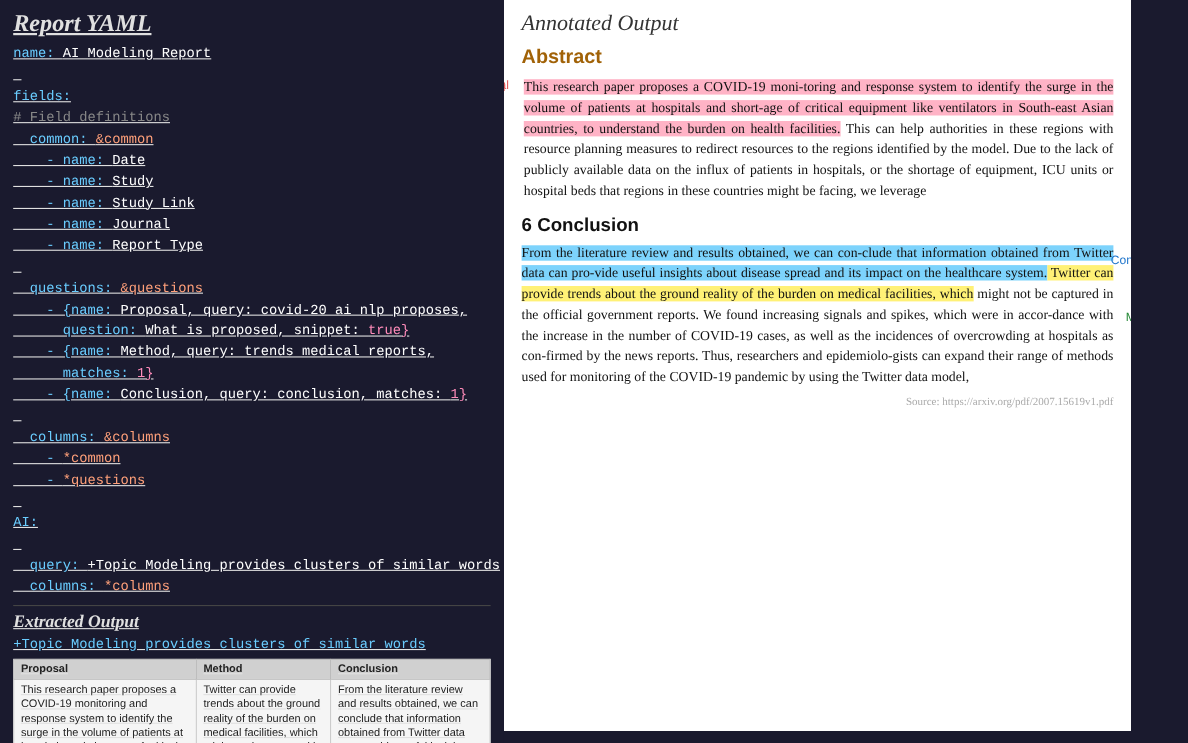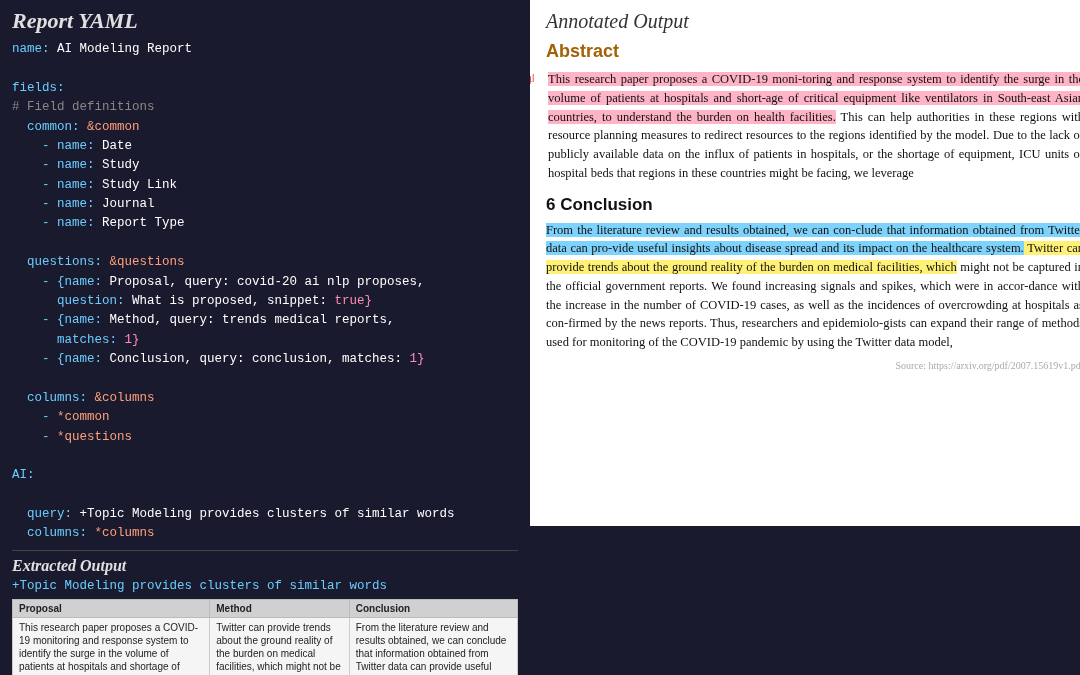--- a/index.html
+++ b/index.html
@@ -8,26 +8,27 @@
       background: #1a1a2e;
       color: #e0e0e0;
       width: 1080px;
       height: 675px;
       display: flex;
       overflow: hidden;
     }
 
     
     .left-panel {
-      width: 530px;
+      width: 458px;
       height: 675px;
       background: #1a1a2e;
       padding: 8px 12px;
       overflow-y: auto;
       flex-shrink: 0;
+      text-decoration: underline;
     }
 
     .left-panel::-webkit-scrollbar { width: 4px; }
     .left-panel::-webkit-scrollbar-track { background: #1a1a2e; }
     .left-panel::-webkit-scrollbar-thumb { background: #555; }
 
     .report-title {
       font-family: 'Georgia', serif;
       font-style: italic;
       font-size: 22px;
@@ -89,21 +90,21 @@
       padding: 3px 6px;
       border: 1px solid #ccc;
       vertical-align: top;
       font-family: Arial, sans-serif;
       line-height: 1.3;
     }
 
     
     .right-panel {
       width: 570px;
-      height: 526px;
+      height: 664px;
       background: #ffffff;
       padding: 10px 16px;
       overflow-y: auto;
       position: relative;
       flex-shrink: 0;
     }
 
     .right-panel::-webkit-scrollbar { width: 4px; }
     .right-panel::-webkit-scrollbar-track { background: #eee; }
     .right-panel::-webkit-scrollbar-thumb { background: #999; }

